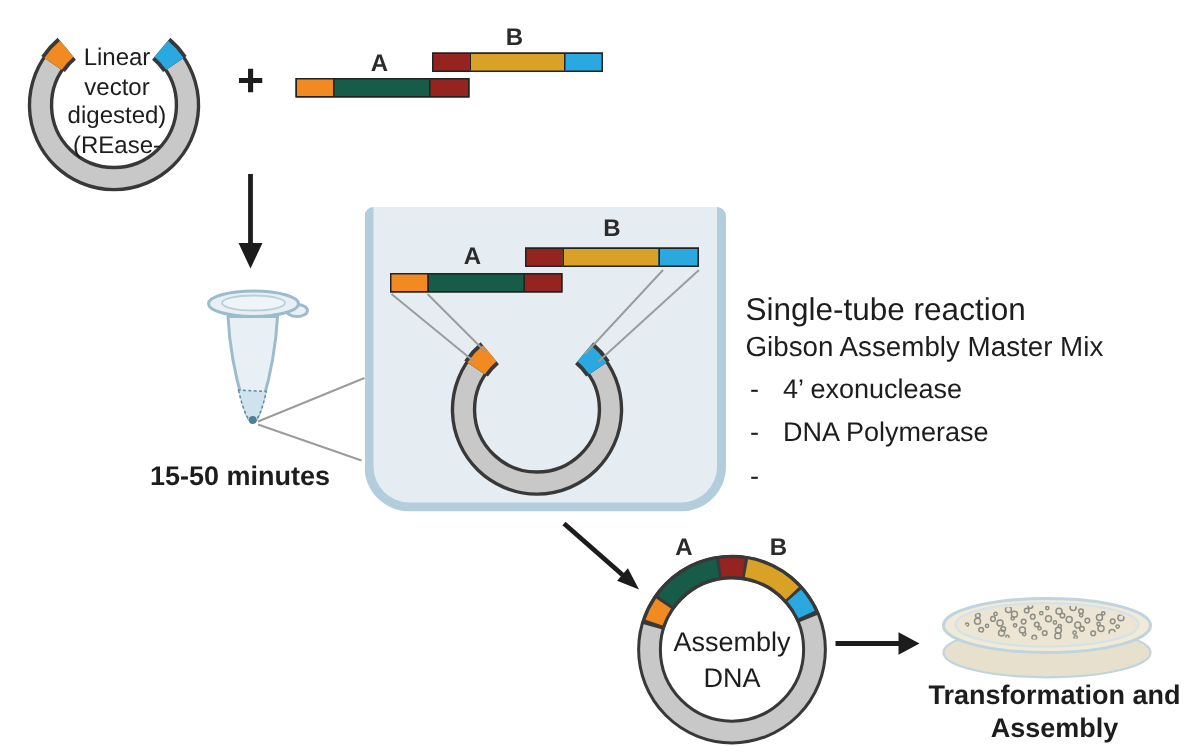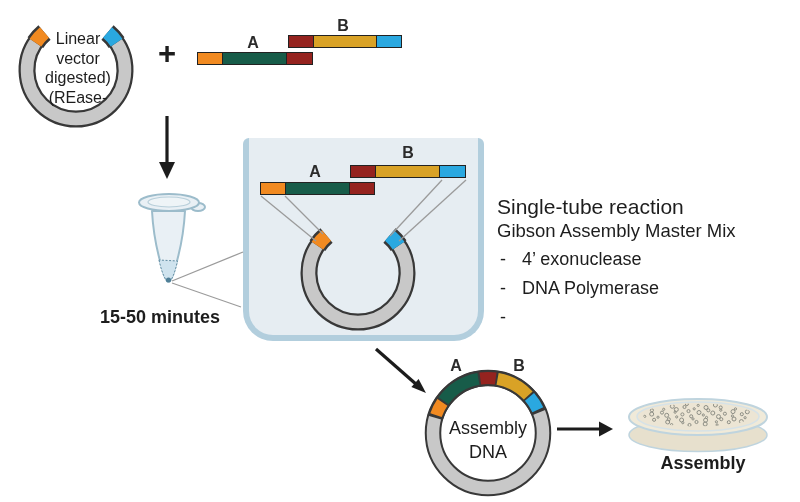--- a/index.html
+++ b/index.html
@@ -263,16 +263,17 @@
   </div>
 
   <div class="ab-label" style="left:447px;top:357px;">A</div>
   <div class="ab-label" style="left:510px;top:357px;">B</div>
   <div class="t assembled-label">
     <span class="line">Assembly</span>
     <span class="line">DNA</span>
   </div>
 
   <div class="t plating-caption">
+    <span class="line">Transformation and</span>
     <span class="line">Assembly</span>
   </div>
 
 </div>
 
 </body></html>

